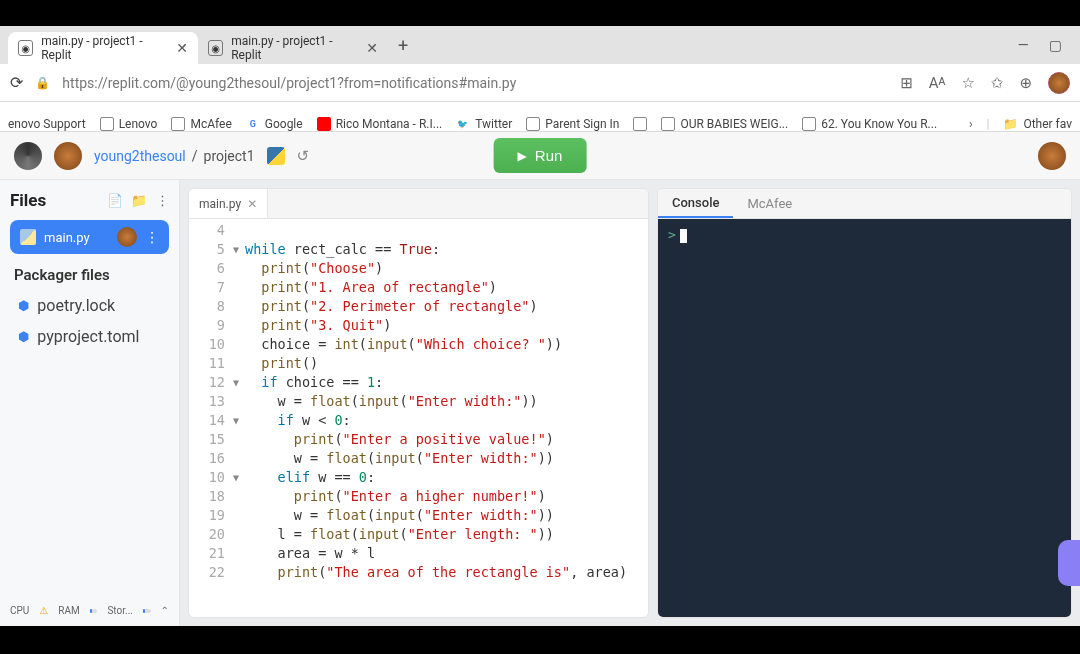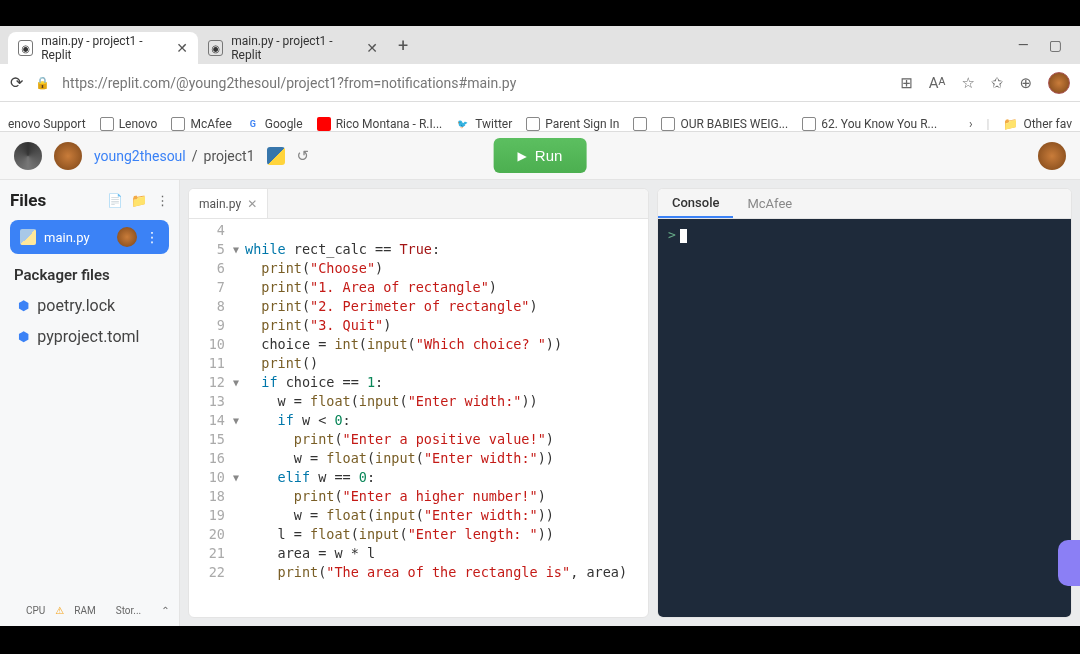--- a/index.html
+++ b/index.html
@@ -49,21 +49,21 @@
   .files-hdr .ico { font-size:13px; color:#666; cursor:pointer;}
   .file-item { display:flex; align-items:center; gap:8px; padding:7px 10px; border-radius:8px; font-size:13px; color:#333;}
   .file-item.active { background:#3b82f6; color:#fff;}
   .file-item .py-ico { width:16px; height:16px; background:linear-gradient(135deg,#3776ab 50%,#ffd43b 50%); border-radius:2px; flex-shrink:0;}
   .file-item.active .py-ico { background:#fff; background:linear-gradient(135deg,#a8c8e8 50%,#ffe89b 50%);}
   .file-item .av { width:20px; height:20px; border-radius:50%; background:radial-gradient(circle,#c97c3a,#7b4518); margin-left:auto;}
   .file-item .dots { color:#fff; font-size:14px;}
   .pkg-hdr { font-size:15px; font-weight:600; color:#333; margin:12px 0 6px 4px;}
   .pkg-item { display:flex; align-items:center; gap:8px; padding:6px 8px; font-size:16px; color:#444;text-align:right;}
   .pkg-item:before { content:"⬢"; color:#3b82f6; font-size:13px;}
-  .status-bar { margin-top:auto; font-size:10px; color:#666; display:flex; gap:10px; align-items:center; padding-top:8px;margin-left:16px;}
+  .status-bar { margin-top:auto; font-size:10px; color:#666; display:flex; gap:10px; align-items:center; padding-top:8px;}
   .status-bar .meter { width:30px; height:4px; background:#ddd; border-radius:2px; position:relative;}
   .status-bar .meter:after { content:""; position:absolute; left:0; top:0; height:100%; width:30%; background:#3b82f6; border-radius:2px;}
   .warn { color:#f5a623; }
   
   .editor-wrap { flex:1; display:flex; flex-direction:column; background:#fff; margin:8px; border-radius:6px; overflow:hidden; border:1px solid #e4e4e4;}
   .editor-tabs { height:30px; background:#f5f5f5; display:flex; align-items:center; border-bottom:1px solid #e4e4e4; font-size:12px;}
   .ed-tab { padding:0 10px; height:100%; display:flex; align-items:center; gap:6px; background:#fff; color:#555; border-right:1px solid #e4e4e4;}
   .editor { flex:1; font-family:"SF Mono",Consolas,monospace; font-size:13.5px; line-height:19px; padding:2px 0; overflow:auto; position:relative;}
   .line { display:flex; }
   .gutter { width:44px; text-align:right; padding-right:8px; color:#aaa; user-select:none; flex-shrink:0;}

